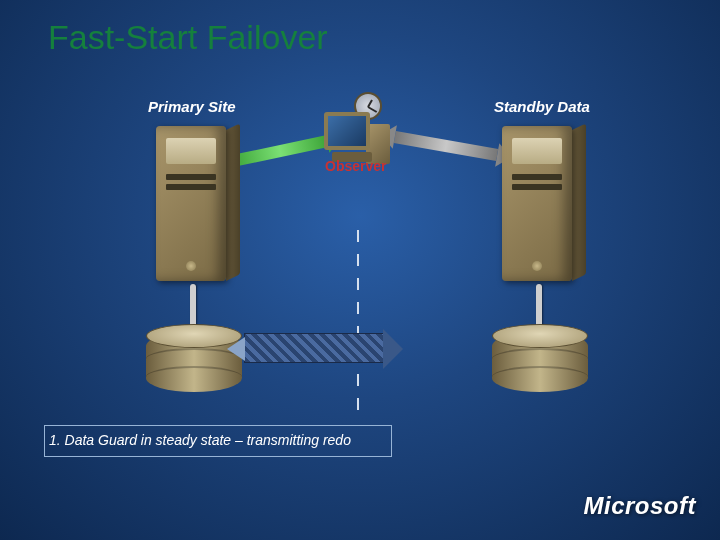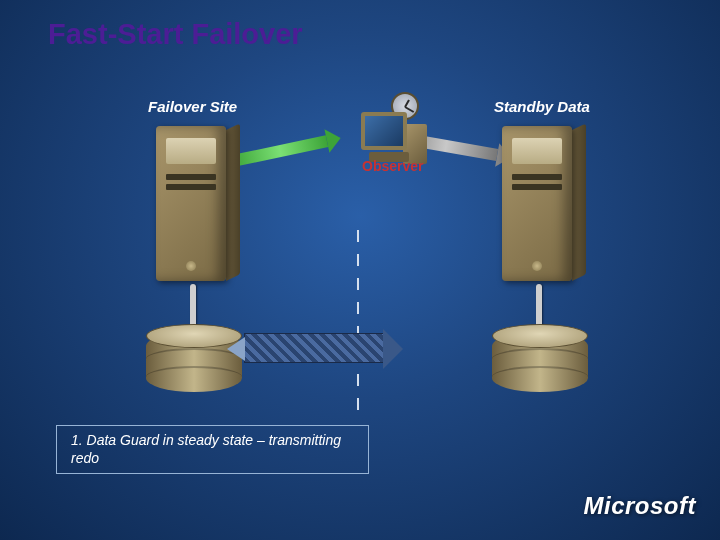--- a/index.html
+++ b/index.html
@@ -8,47 +8,46 @@
     background: radial-gradient(ellipse at 50% 40%, #2a5fa8 0%, #1e4680 40%, #0d2850 100%);
     font-family: Arial, Helvetica, sans-serif;
     color: #fff;
     position: relative;
     overflow: hidden;
   }
   .title {
     position: absolute;
     top: 18px;
     left: 48px;
-    color: #4c1d95;
-    font-size: 29px;
-    font-weight: bold;
+    color: #15803d;
+    font-size: 34px;
+    font-weight: normal;
   }
   .label {
     position: absolute;
     color: #fff;
     font-size: 15px;
     font-style: italic;
     font-weight: bold;
   }
   .label.primary { top: 98px; left: 148px; }
   .label.standby { top: 98px; left: 494px; }
   .label.observer { top: 158px; left: 325px; color: #c83232; font-size: 14px; font-style: normal; }
 
   .caption-box {
     position: absolute;
     top: 425px;
     left: 44px;
-    width: 313px;
+    width: 348px;
     border: 1px solid #97b4d6;
-    padding: 6px 14px;
+    padding: 6px 4px;
     font-size: 14px;
     font-style: italic;
     line-height: 1.25;
     background: transparent;
-    margin-left: 12px;
   }
 
   .server {
     position: absolute;
     width: 70px;
     height: 155px;
   }
   .server.primary { top: 126px; left: 156px; }
   .server.standby { top: 126px; left: 502px; }
   .server .body {
@@ -105,21 +104,21 @@
   .disk .ring2 { top: 34px; }
 
   .pipe {
     position: absolute; width: 6px; background: #cfcfcf;
     border-radius: 3px; box-shadow: 1px 0 2px rgba(0,0,0,0.5);
   }
   .pipe.primary { top: 284px; left: 190px; height: 50px; }
   .pipe.standby { top: 284px; left: 536px; height: 50px; }
 
   .observer {
-    position: absolute; top: 104px; left: 322px; width: 70px; height: 60px; margin-left: 37px;
+    position: absolute; top: 104px; left: 322px; width: 70px; height: 60px;
   }
   .monitor-screen {
     position: absolute; top: 8px; left: 2px; width: 46px; height: 38px;
     background: linear-gradient(135deg, #3c6ea8, #1a3a62);
     border: 4px solid #8a7b52; border-radius: 3px;
   }
   .monitor-base {
     position: absolute; top: 48px; left: 10px; width: 40px; height: 10px;
     background: #6b5d3d; border-radius: 2px;
   }
@@ -195,21 +194,21 @@
   .logo .ms {
     font-size: 24px; font-weight: bold; font-style: italic;
     color: #fff; letter-spacing: 0.5px;
   }
 </style>
 </head>
 <body>
 
 <div class="title">Fast-Start Failover</div>
 
-<div class="label primary">Failover Site</div>
+<div class="label primary">Primary Site</div>
 <div class="label standby">Standby Data</div>
 
 <div class="arrow-green"></div>
 <div class="arrow-gray"></div>
 
 <div class="observer">
   <div class="clock"></div>
   <div class="cpu-box"></div>
   <div class="monitor-screen"></div>
   <div class="monitor-base"></div>

